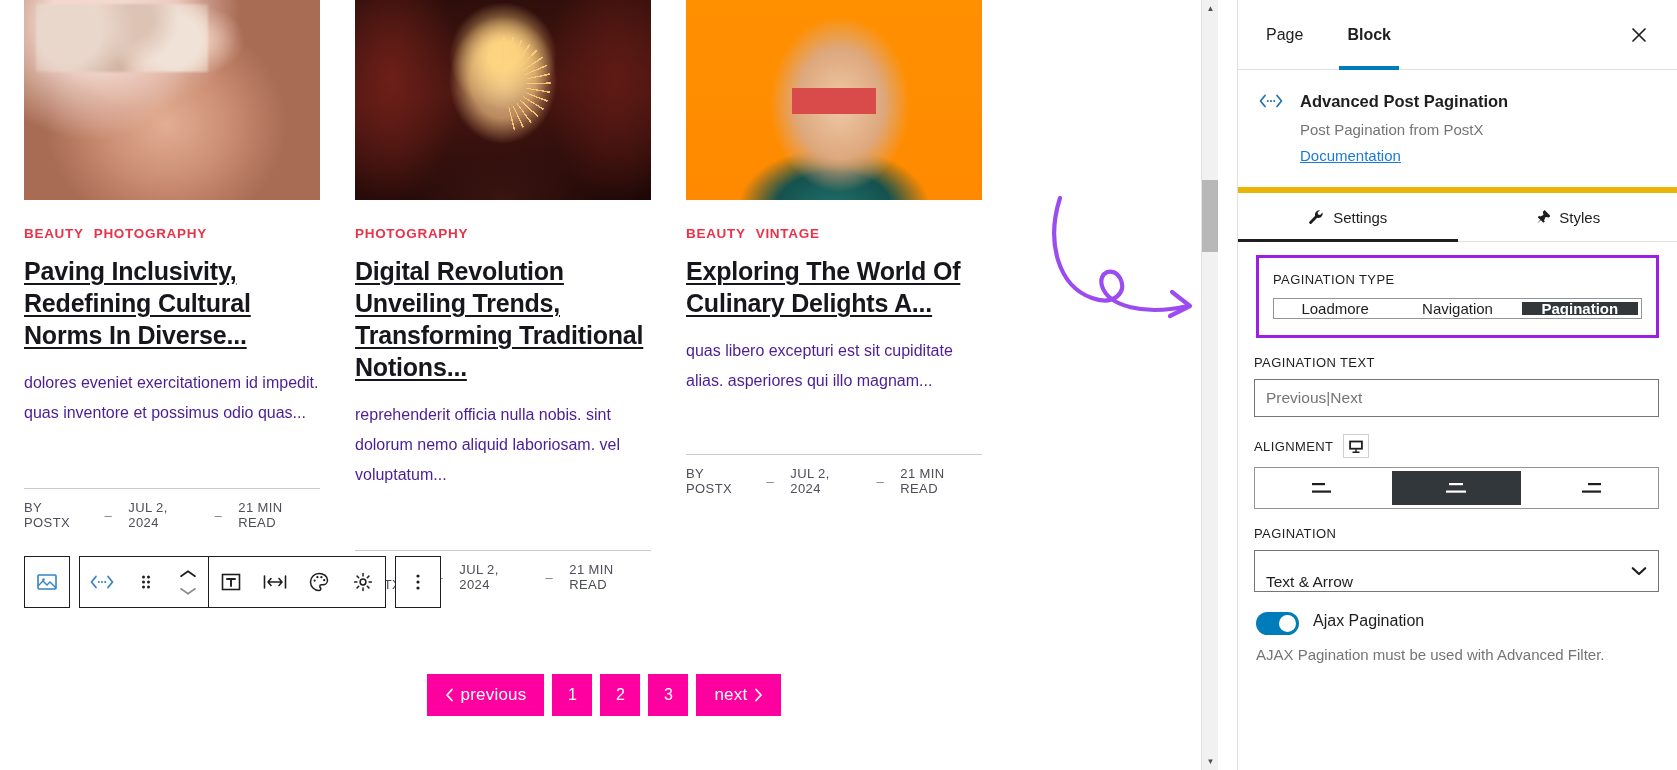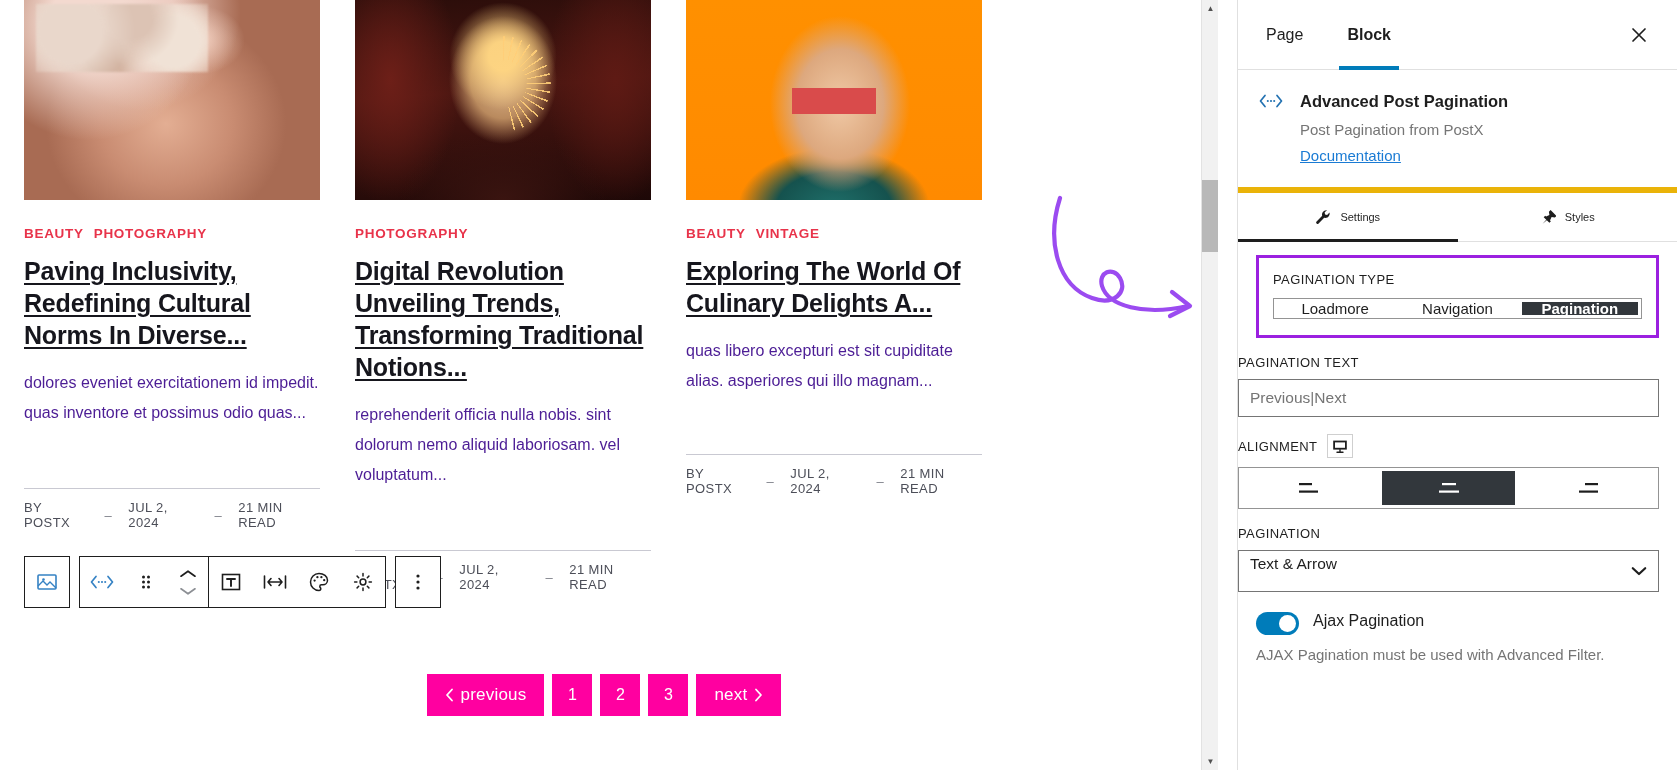--- a/index.html
+++ b/index.html
@@ -297,21 +297,21 @@
 
   .sb-subtabs {
     display: flex;
     border-bottom: 1px solid #e0e0e0;
   }
   .sb-subtab {
     flex: 1;
     height: 48px;
     display: flex; align-items: center; justify-content: center;
     gap: 9px;
-    font-size: 11px; color: #1e1e1e;
+    font-size: 15px; color: #1e1e1e;
     cursor: pointer;
     position: relative;
   }
   .sb-subtab.active { }
   .sb-subtab.active::after {
     content: ""; position: absolute;
     left: 0; right: 0; bottom: -1px; height: 3px;
     background: #1e1e1e;
   }
 
@@ -344,21 +344,21 @@
     font-size: 15px; color: #1e1e1e;
     cursor: pointer;
     margin: 3px;
   }
   .seg-btn.active {
     background: #32373c;
     color: #ffffff;
     font-weight: 600;
   }
 
-  .ctl-block { margin: 17px 18px 0 0; }
+  .ctl-block { margin: 17px 18px 0 16px; }
   .text-input {
     margin-top: 9px;
     width: 100%;
     height: 38px;
     border: 1px solid #757575;
     padding: 0 11px;
     font-size: 15.5px;
     color: #757575;
     font-family: "Liberation Sans", sans-serif;
     background: #fff;
@@ -381,23 +381,23 @@
     display: flex; align-items: center; justify-content: center;
     cursor: pointer; margin: 3px;
   }
   .align-btn.active { background: #32373c; }
 
   .select-wrap { position: relative; margin-top: 9px; }
   .select-box {
     width: 100%; height: 42px;
     border: 1px solid #757575;
     background: #fff;
-    padding: 4px 36px 0 11px;
+    padding: 16px 36px 0 11px;
     font-size: 15.5px; color: #1e1e1e;
-    display: flex; align-items: flex-start;
+    display: flex; align-items: flex-end;
     cursor: pointer;
     font-family: "Liberation Sans", sans-serif;
   }
   .select-arrow {
     position: absolute; right: 12px; top: 50%;
     transform: translateY(-50%);
     pointer-events: none;
   }
 
   .toggle-row {

